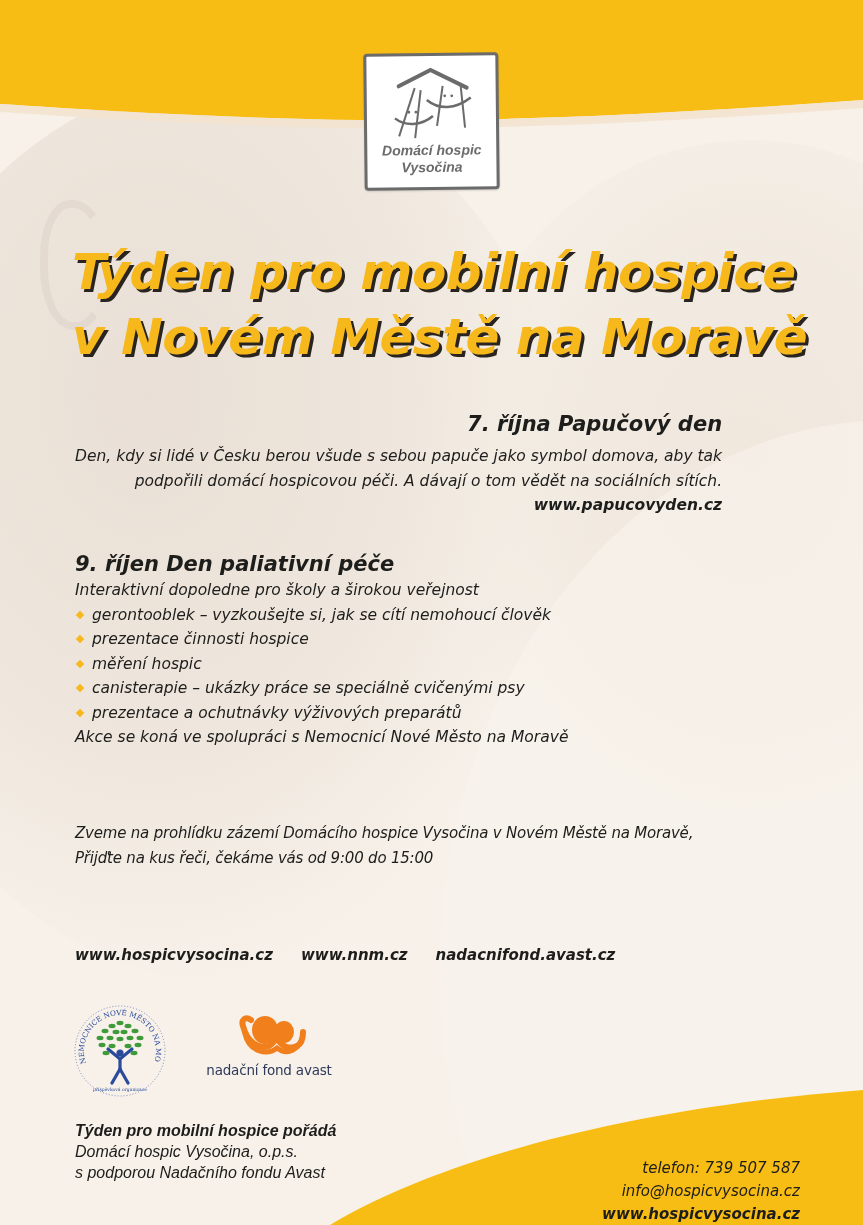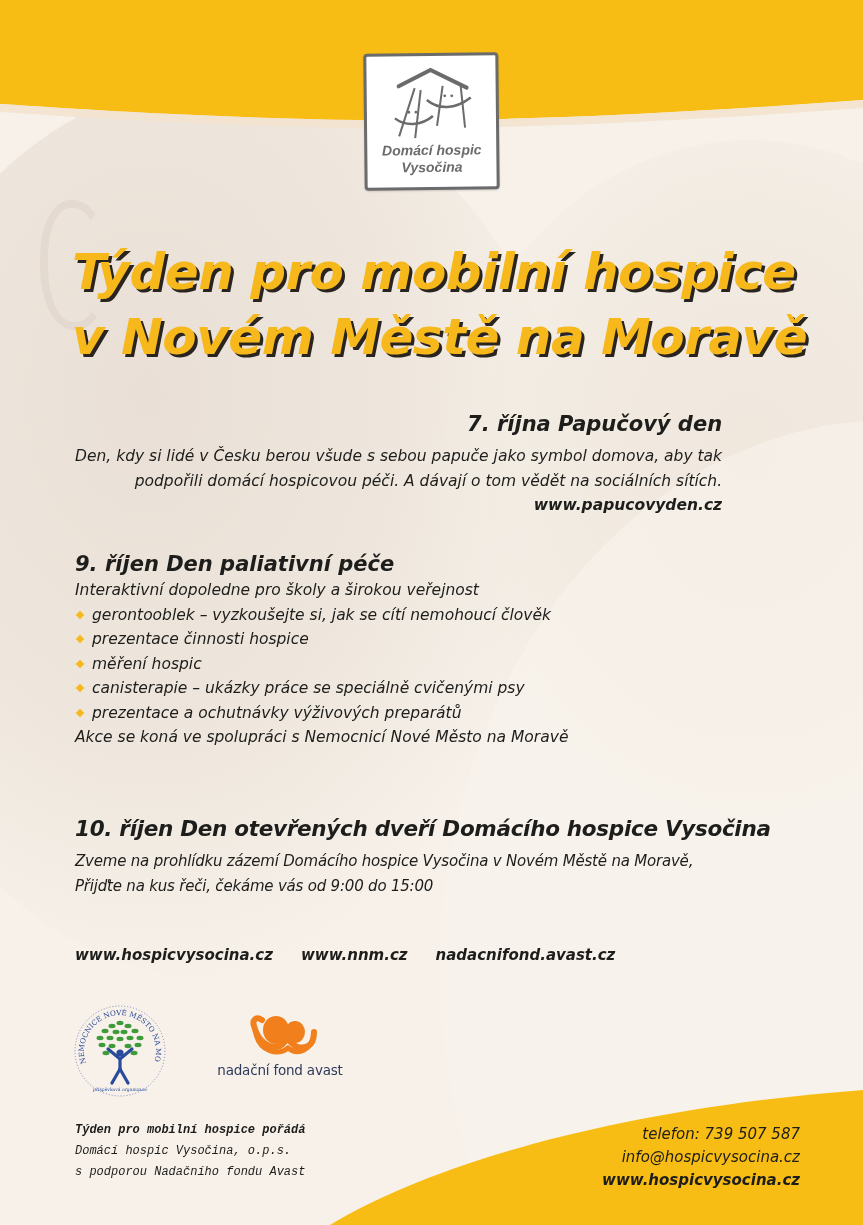--- a/index.html
+++ b/index.html
@@ -81,31 +81,31 @@
   .p.narrow { font-size: 15px; letter-spacing: -0.2px; }
 
   .links {
     position: absolute; left: 75px; top: 946px; z-index: 2; display: flex; gap: 28px;
     font-family: "DejaVu Sans", sans-serif; font-weight: bold; font-style: italic;
     font-size: 15px; color: #1d1d1b;
   }
   .links a { color: inherit; text-decoration: none; }
 
   .nnm-logo { position: absolute; left: 72px; top: 1003px; width: 96px; height: 96px; z-index: 2; }
-  .avast-logo { position: absolute; left: 200px; top: 1012px; width: 160px; height: 72px; z-index: 2; text-decoration: underline; }
+  .avast-logo { position: absolute; left: 189px; top: 1012px; width: 160px; height: 72px; z-index: 2; text-decoration: underline; }
   .avast-text {
     position: absolute; left: 0; top: 50px; width: 160px; text-align: center;
     font-family: "DejaVu Sans", sans-serif; font-size: 13.5px; color: #2e3a59; letter-spacing: -0.2px;
   }
 
   .organizer { position: absolute; left: 75px; top: 1120px; z-index: 2;
-    font-family: Liberation Mono, monospace; font-style: italic; font-size: 12px; line-height: 21px; color: #1d1d1b; }
+    font-family: Liberation Sans, sans-serif; font-style: italic; font-size: 16px; line-height: 21px; color: #1d1d1b; }
   .organizer .t { font-weight: bold; }
 
-  .contact { position: absolute; right: 63px; top: 1123px; z-index: 2; text-align: right;
+  .contact { position: absolute; right: 63px; top: 1157px; z-index: 2; text-align: right;
     font-family: "DejaVu Sans", sans-serif; font-style: italic; font-size: 15px; line-height: 23px; color: #1d1d1b; }
   .contact .web { font-weight: bold; }
 </style>
 </head>
 <body>
 
 <div class="bg-layer">
   <div class="face-left"></div>
   <div class="face-right"></div>
   <div class="ear"></div>
@@ -174,21 +174,20 @@
         <span>canisterapie – ukázky práce se speciálně cvičenými psy</span>
       </div>
     <div class="p bullet">
         <span class="diamond"></span>
         <span>prezentace a ochutnávky výživových preparátů</span>
       </div>
     <div class="p">Akce se koná ve spolupráci s Nemocnicí Nové Město na Moravě</div>
   </div>
 
   <div class="sec3">
-    <div class="h2 narrow">10. říjen Den otevřených dveří Domácího hospice Vysočina</div>
     <div class="p narrow" style="margin-top:6px">Zveme na prohlídku zázemí Domácího hospice Vysočina v Novém Městě na Moravě,</div>
     <div class="p narrow">Přijďte na kus řeči, čekáme vás od 9:00 do 15:00</div>
   </div>
 </div>
 
 <div class="links">
   <a>www.hospicvysocina.cz</a>
   <a>www.nnm.cz</a>
   <a>nadacnifond.avast.cz</a>
 </div>

